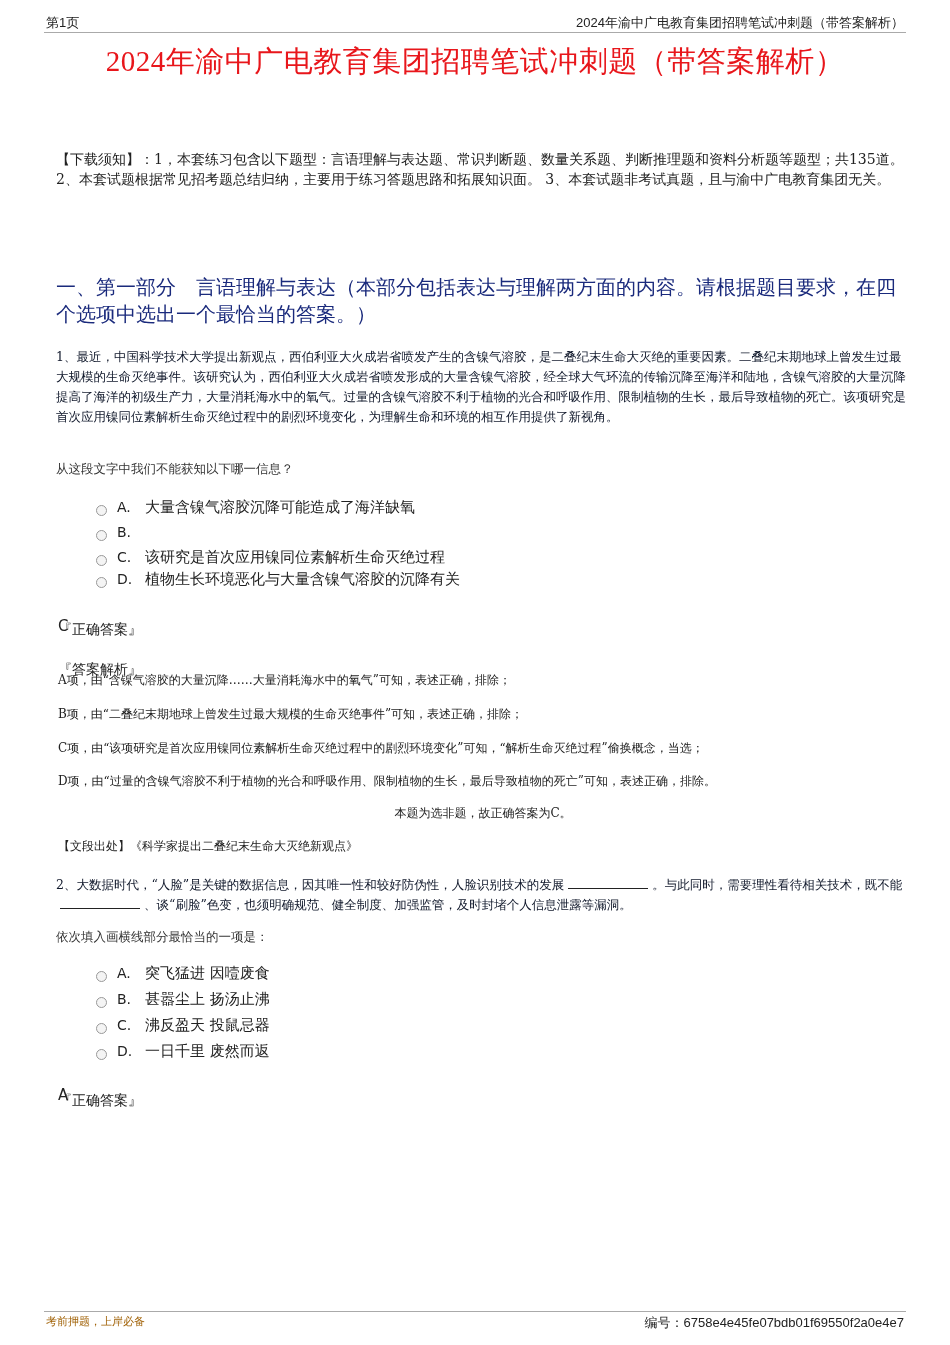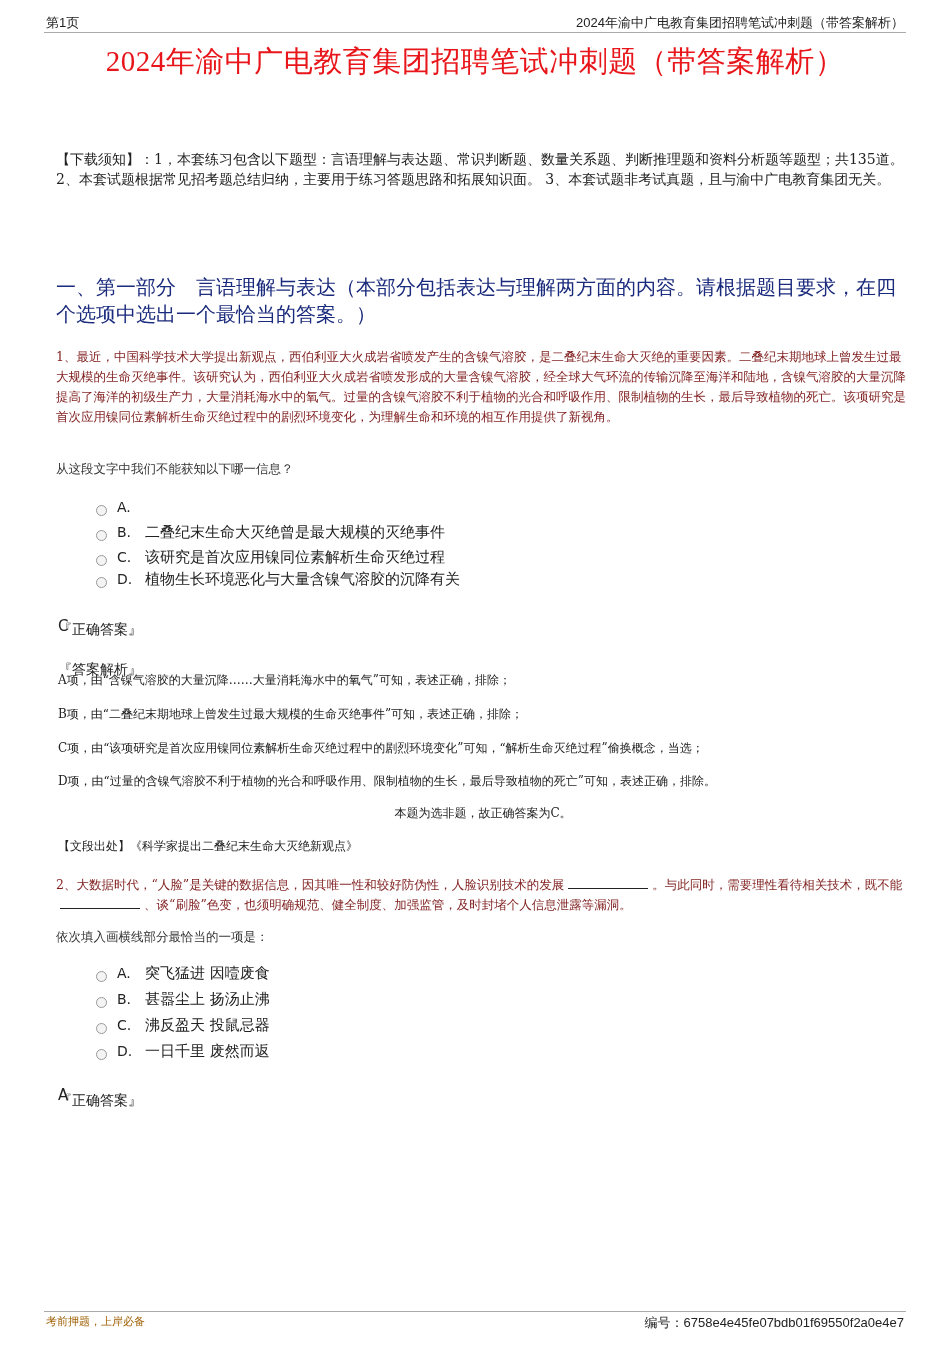--- a/index.html
+++ b/index.html
@@ -20,21 +20,21 @@
     .notice {
       left: 56px; top: 149px; width: 850px;
       font-size: 14px; line-height: 20px; color: #222;
     }
     .section-heading {
       left: 56px; top: 274px; width: 840px;
       font-size: 20px; line-height: 27px; color: #1a2a7c;
     }
     .q-text {
       left: 56px; width: 850px;
-      font-size: 12.5px; line-height: 20px; color: #7f1d1d;
+      font-size: 12.5px; line-height: 20px; color: #0f172a;
     }
     .q-prompt { left: 56px; font-size: 12.5px; color: #333; text-align: center; }
     .option {
       left: 96px; height: 22px; display: flex; align-items: center;
       font-size: 15px; color: #222;
     }
     .radio {
       width: 9px; height: 9px; border-radius: 50%;
       border: 1px solid #999; background: #f4f4f4; margin-right: 10px; margin-top: 6px;
     }
@@ -61,25 +61,25 @@
 <div class="abs notice">【下载须知】：1，本套练习包含以下题型：言语理解与表达题、常识判断题、数量关系题、判断推理题和资料分析题等题型；共135道。2、本套试题根据常见招考题总结归纳，主要用于练习答题思路和拓展知识面。 3、本套试题非考试真题，且与渝中广电教育集团无关。</div>
 
 <div class="abs section-heading">一、第一部分　言语理解与表达（本部分包括表达与理解两方面的内容。请根据题目要求，在四个选项中选出一个最恰当的答案。）</div>
 
 <div class="abs q-text" style="top:347px;">1、最近，中国科学技术大学提出新观点，西伯利亚大火成岩省喷发产生的含镍气溶胶，是二叠纪末生命大灭绝的重要因素。二叠纪末期地球上曾发生过最大规模的生命灭绝事件。该研究认为，西伯利亚大火成岩省喷发形成的大量含镍气溶胶，经全球大气环流的传输沉降至海洋和陆地，含镍气溶胶的大量沉降提高了海洋的初级生产力，大量消耗海水中的氧气。过量的含镍气溶胶不利于植物的光合和呼吸作用、限制植物的生长，最后导致植物的死亡。该项研究是首次应用镍同位素解析生命灭绝过程中的剧烈环境变化，为理解生命和环境的相互作用提供了新视角。</div>
 <div class="abs q-prompt" style="top:461px;">从这段文字中我们不能获知以下哪一信息？</div>
 
 <div class="abs option" style="top:496px;">
   <span class="radio"></span>
   <span class="opt-letter">A.</span>
+  <span class="opt-text">大量含镍气溶胶沉降可能造成了海洋缺氧</span>
 </div>
 <div class="abs option" style="top:521px;">
   <span class="radio"></span>
   <span class="opt-letter">B.</span>
-  <span class="opt-text">二叠纪末生命大灭绝曾是最大规模的灭绝事件</span>
 </div>
 <div class="abs option" style="top:546px;">
   <span class="radio"></span>
   <span class="opt-letter">C.</span>
   <span class="opt-text">该研究是首次应用镍同位素解析生命灭绝过程</span>
 </div>
 <div class="abs option" style="top:568px;">
   <span class="radio"></span>
   <span class="opt-letter">D.</span>
   <span class="opt-text">植物生长环境恶化与大量含镍气溶胶的沉降有关</span>

